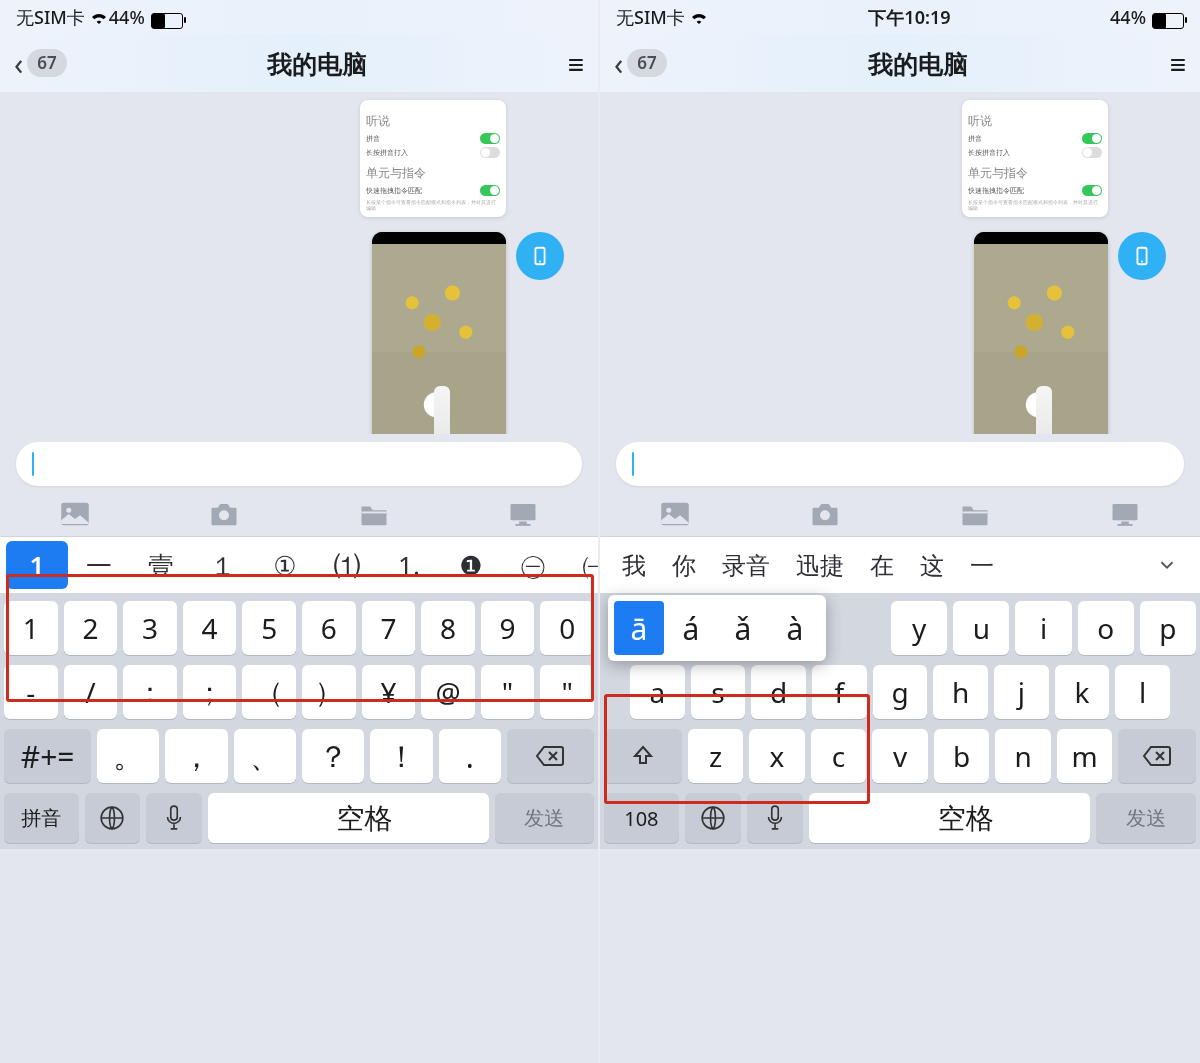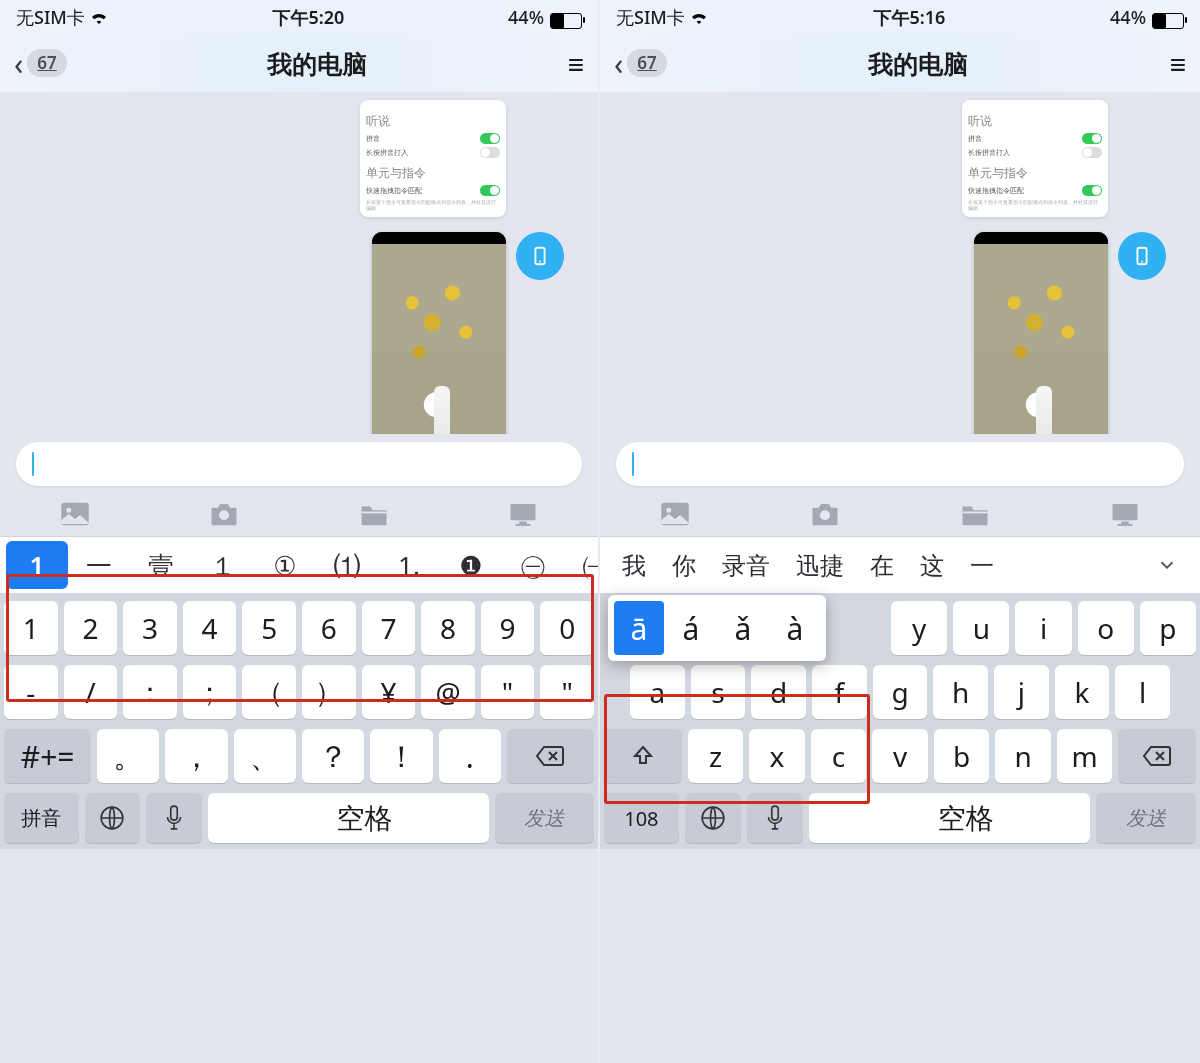--- a/index.html
+++ b/index.html
@@ -63,21 +63,21 @@
   
   .nav{
     height:58px;display:flex;align-items:center;padding:0 14px;
     background:linear-gradient(to right,#eef3fb,#e4f0fb,#eef3fb);
   }
   .nav .back{display:flex;align-items:center;gap:4px;}
   .nav .back .chev{font-size:30px;color:#3b3d44;}
   .nav .back .badge{
     background:var(--badge);border-radius:14px;
     padding:0 10px;height:28px;line-height:28px;
-    font-weight:600;font-size:17px;color:#4a4c55;text-decoration:underline;
+    font-weight:600;font-size:17px;color:#4a4c55;
   }
   .nav .title{flex:1;text-align:center;font-size:25px;font-weight:700;}
   .nav .menu{font-size:28px;font-weight:700;color:#1b1c1e;}
 
   
   .chat{height:400px;position:relative;background:var(--bg);}
   .card{
     position:absolute;top:8px;right:92px;
     width:134px;background:#fff;border-radius:8px;
     padding:6px;font-size:7px;color:#555;
@@ -185,21 +185,21 @@
     background:var(--key);border-radius:6px;
     height:54px;display:flex;align-items:center;justify-content:center;
     font-size:28px;box-shadow:var(--shadow);
     flex:1;
   }
   .key.muted{background:var(--key-muted);}
   .key.fn{font-size:20px;background:var(--key-muted);}
   .key.space{flex:4;padding-left:32px;}
   .key.wide15{flex:1.4;}
   .bottom-row .key{height:50px;}
-  .key.label-muted{color:var(--text-muted);font-style:italic;}
+  .key.label-muted{color:var(--text-muted);}
 
   
   .hl-left{
     position:absolute;pointer-events:none;
     left:6px;top:574px;width:582px;height:122px;
     border:3px solid var(--red);border-radius:3px;z-index:10;
   }
   .hl-right{
     position:absolute;pointer-events:none;
     left:4px;top:694px;width:260px;height:104px;
@@ -221,21 +221,20 @@
 
     <div class="status">
       <div class="left">
         <span>无SIM卡</span>
         <span class="wifi">
           <svg width="20" height="14" viewBox="0 0 24 18">
               <path d="M12 18l-3-3c1.7-1.7 4.3-1.7 6 0l-3 3zm-6-6l-3-3c5-5 13-5 18 0l-3 3c-3.3-3.3-8.7-3.3-12 0z" fill="#000"></path>
             </svg>
         </span>
       </div>
-      <div class="center">下午5:20</div>
       <div class="right">
         <span>44%</span>
         <span class="battery">
             <span class="lvl" style="width:44%"></span>
           </span>
       </div>
     </div>
 
     <div class="nav">
       <div class="back">
@@ -396,21 +395,21 @@
 
     <div class="status">
       <div class="left">
         <span>无SIM卡</span>
         <span class="wifi">
           <svg width="20" height="14" viewBox="0 0 24 18">
               <path d="M12 18l-3-3c1.7-1.7 4.3-1.7 6 0l-3 3zm-6-6l-3-3c5-5 13-5 18 0l-3 3c-3.3-3.3-8.7-3.3-12 0z" fill="#000"></path>
             </svg>
         </span>
       </div>
-      <div class="center">下午5:16</div>
+      <div class="center">下午10:19</div>
       <div class="right">
         <span>44%</span>
         <span class="battery">
             <span class="lvl" style="width:44%"></span>
           </span>
       </div>
     </div>
 
     <div class="nav">
       <div class="back">

